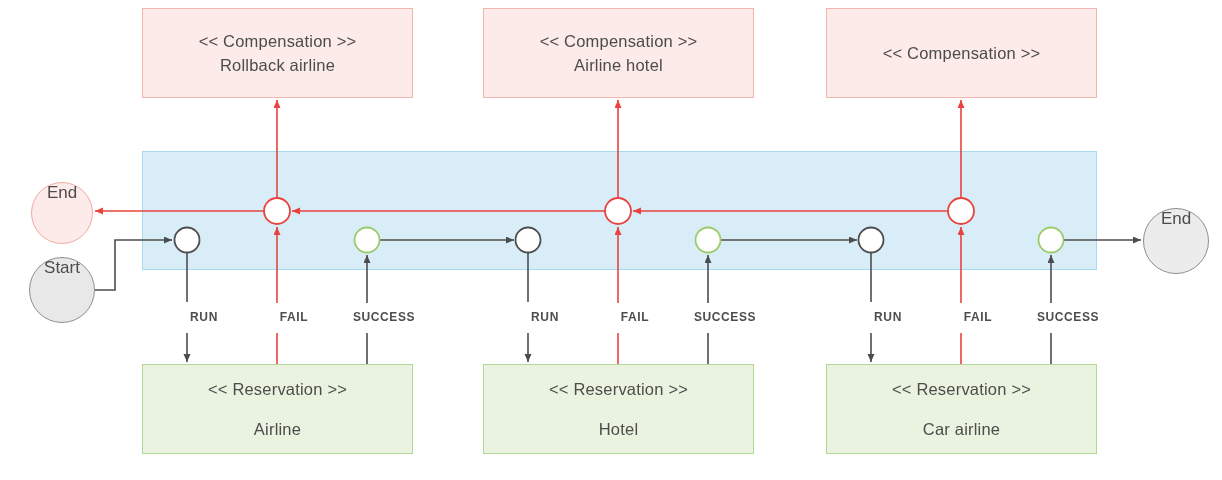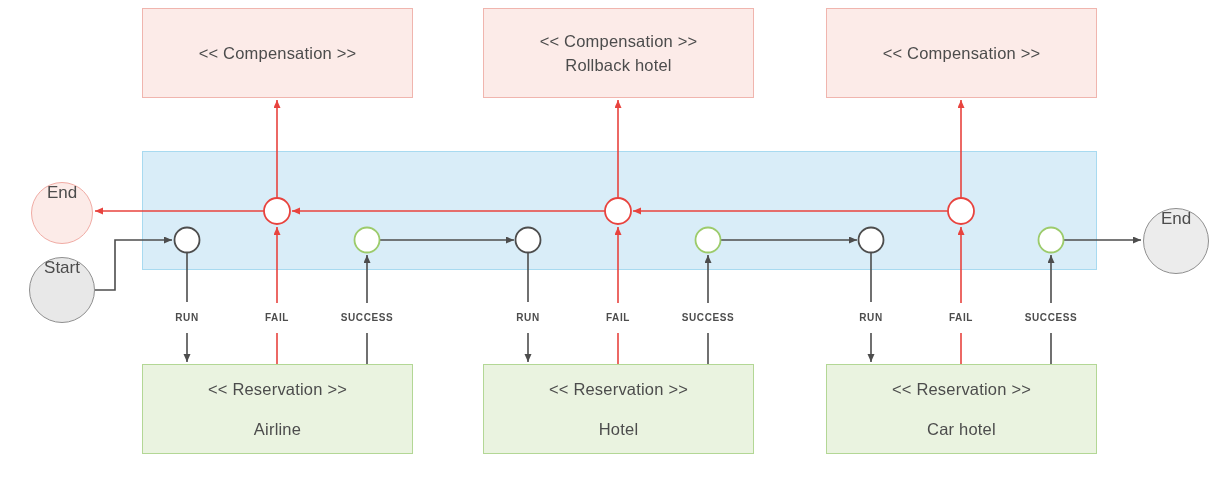--- a/index.html
+++ b/index.html
@@ -66,68 +66,70 @@
     background: var(--start_fill, #e8e8e8); border: 1px solid var(--start_border, #8f8f8f); }
   .node-end-left { left: 31px; top: 182px; width: 62px; height: 62px;
     background: var(--endleft_fill, #fcebe8); border: 1px solid var(--endleft_border, #f0aba4); }
   .node-end-right { left: 1143px; top: 208px; width: 66px; height: 66px;
     background: var(--end_fill, #ececec); border: 1px solid var(--end_border, #8f8f8f); }
 
   
   .edge-label {
     position: absolute;
     transform: translate(-50%, -50%);
-    font-size: 10px;
+    font-size: 12px;
     font-weight: 700;
     letter-spacing: 0.6px;
     color: var(--dark, #4d4d4d);
     background: #ffffff;
     padding: 0 3px;
     white-space: nowrap;
     z-index: 5;
     top: 317px;
+    margin-left: 17px;
   }
 
   
   svg.wires { position: absolute; left: 0; top: 0; z-index: 3; }
   .wire-dark { stroke: var(--dark, #4d4d4d); stroke-width: 1.6; fill: none; }
   .wire-red  { stroke: var(--red, #e8433e);  stroke-width: 1.6; fill: none; }
   .circ-run     { fill: #ffffff; stroke: var(--dark, #4d4d4d); stroke-width: 1.8; }
   .circ-fail    { fill: #ffffff; stroke: var(--red, #e8433e);  stroke-width: 1.8; }
   .circ-success { fill: #ffffff; stroke: var(--green, #9ccb6b); stroke-width: 1.8; }
 </style>
 </head>
 <body>
 
 <div class="stage">
 
   <div class="band"></div>
 
   <div class="box comp bx1">
     <div>&lt;&lt; Compensation &gt;&gt;</div>
+    <div>Rollback airline</div>
   </div>
   <div class="box comp bx2">
     <div>&lt;&lt; Compensation &gt;&gt;</div>
-    <div>Rollback hotel</div>
+    <div>Airline hotel</div>
   </div>
   <div class="box comp bx3">
     <div>&lt;&lt; Compensation &gt;&gt;</div>
   </div>
 
   <div class="box res bx1">
     <div>&lt;&lt; Reservation &gt;&gt;</div>
     <div>Airline</div>
   </div>
   <div class="box res bx2">
     <div>&lt;&lt; Reservation &gt;&gt;</div>
     <div>Hotel</div>
   </div>
   <div class="box res bx3">
     <div>&lt;&lt; Reservation &gt;&gt;</div>
-    <div>Car hotel</div>
+    <div>Car airline</div>
   </div>
 
   <svg class="wires" width="1222" height="480" viewBox="0 0 1222 480">
     <defs>
       <marker id="arrow-dark" markerWidth="9" markerHeight="9" refX="8" refY="3.5" orient="auto" markerUnits="userSpaceOnUse">
         <path d="M0,0 L8,3.5 L0,7 Z" fill="#4d4d4d"></path>
       </marker>
       <marker id="arrow-red" markerWidth="9" markerHeight="9" refX="8" refY="3.5" orient="auto" markerUnits="userSpaceOnUse">
         <path d="M0,0 L8,3.5 L0,7 Z" fill="#e8433e"></path>
       </marker>

